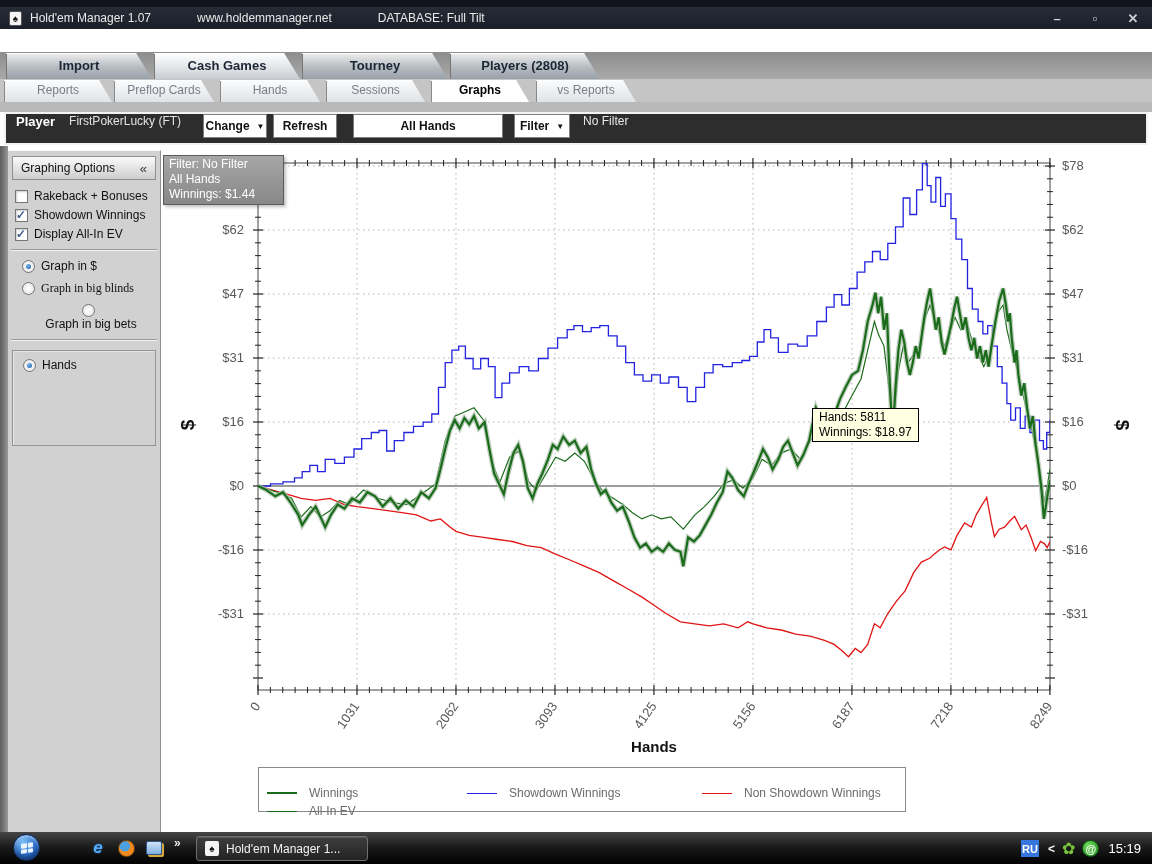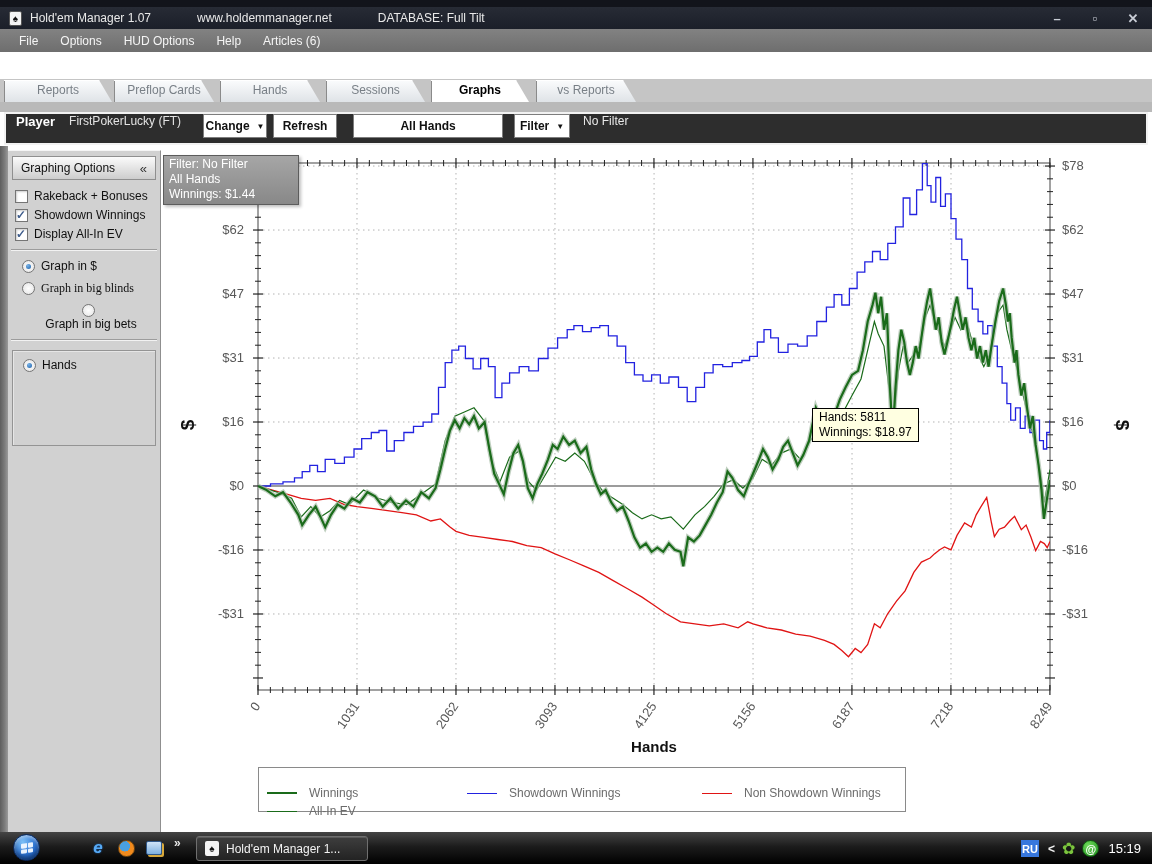--- a/index.html
+++ b/index.html
@@ -72,21 +72,21 @@
   .rb { width:13px; height:13px; border-radius:50%; background:radial-gradient(#ffffff,#e2e2e2);
         border:1px solid #757575; position:relative; flex:none; }
   .rb.sel::after { content:""; position:absolute; left:3px; top:3px; width:5px; height:5px;
         border-radius:50%; background:radial-gradient(circle at 35% 30%,#77b3e8,#1d5fa8); }
   .sep { margin:8px 3px; border-top:1px solid #9c9c9c; border-bottom:1px solid #f2f2f2; }
   .hands-box { margin:9px 4px; height:96px; border:1px solid #949494; padding:7px 2px;
         box-shadow:inset 1px 1px 0 #e6e6e6; }
 
   
   #chart-svg { position:absolute; left:0; top:0; width:1152px; height:864px; pointer-events:none; }
-  .filter-tip { position:absolute; left:163px; top:155px; width:136px;
+  .filter-tip { position:absolute; left:163px; top:155px; width:121px;
         background:linear-gradient(#a6a6a6,#888888); border:1px solid #5c5c5c;
         color:#fff; font-size:12px; line-height:15px; padding:1px 5px 2px 5px;
         box-shadow:2px 2px 3px rgba(0,0,0,.25); }
   .chart-tip { position:absolute; left:812px; top:408px; background:#ffffe1;
         border:1px solid #000; color:#000; font-size:12px; line-height:15px; padding:1px 6px; }
   .legend { position:absolute; left:258px; top:767px; width:648px; height:45px;
         background:#fff; border:1px solid #8a8a8a; padding:16px 8px;
         display:grid; grid-template-columns:200px 235px 1fr; grid-auto-rows:18px; align-items:center; }
   .legend-item { display:flex; align-items:center; }
   .legend-item .sw { width:30px; flex:none; margin-right:12px; }
@@ -136,28 +136,27 @@
     <span class="tb-icon">♠</span>
     <span class="tb-text">Hold'em Manager 1.07</span>
     <span class="tb-text">www.holdemmanager.net</span>
     <span class="tb-text">DATABASE: Full Tilt</span>
     <span class="winbtns">
       <span class="winbtn">–</span>
       <span class="winbtn">▫</span>
       <span class="winbtn">✕</span>
     </span>
   </div>
-  <div class="menubar">
-    <span class="menuitem">File</span>
-    <span class="menuitem">Options</span>
-    <span class="menuitem">HUD Options</span>
-    <span class="menuitem">Help</span>
-    <span class="menuitem">Articles (6)</span>
-  </div>
-
+
+  <div class="tabrow1">
+    <div class="mtab" style="left:6px;width:146px;">Import</div>
+    <div class="mtab active" style="left:154px;width:146px;">Cash Games</div>
+    <div class="mtab" style="left:302px;width:146px;">Tourney</div>
+    <div class="mtab" style="left:450px;width:150px;">Players (2808)</div>
+  </div>
 
   <div class="tabrow2">
     <div class="stab" style="left:4px;width:108px;">Reports</div>
     <div class="stab" style="left:114px;width:100px;">Preflop Cards</div>
     <div class="stab" style="left:220px;width:100px;">Hands</div>
     <div class="stab" style="left:326px;width:99px;">Sessions</div>
     <div class="stab active" style="left:431px;width:98px;">Graphs</div>
     <div class="stab" style="left:536px;width:100px;">vs Reports</div>
   </div>
   <div class="gapstrip"></div>

